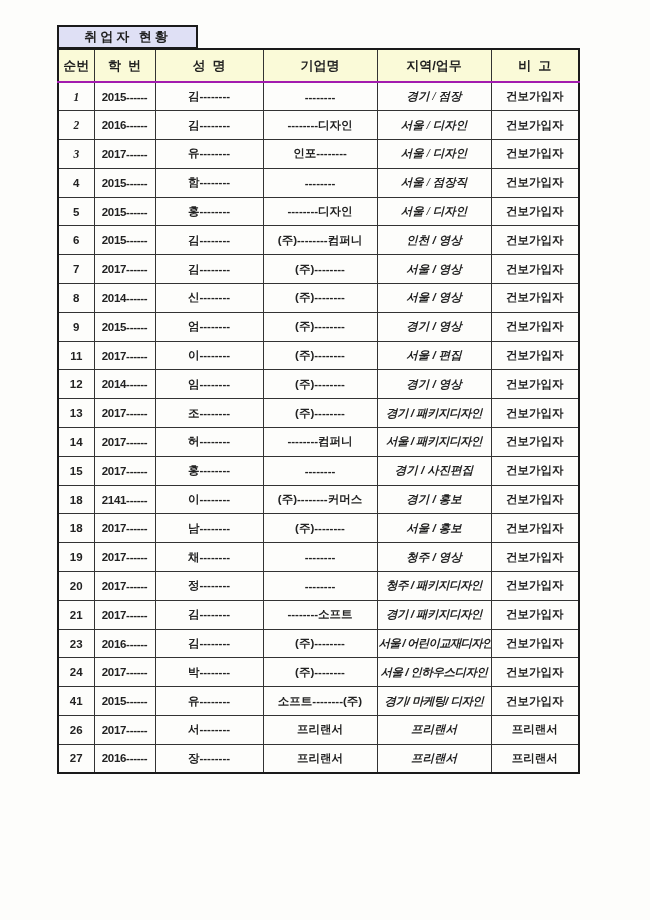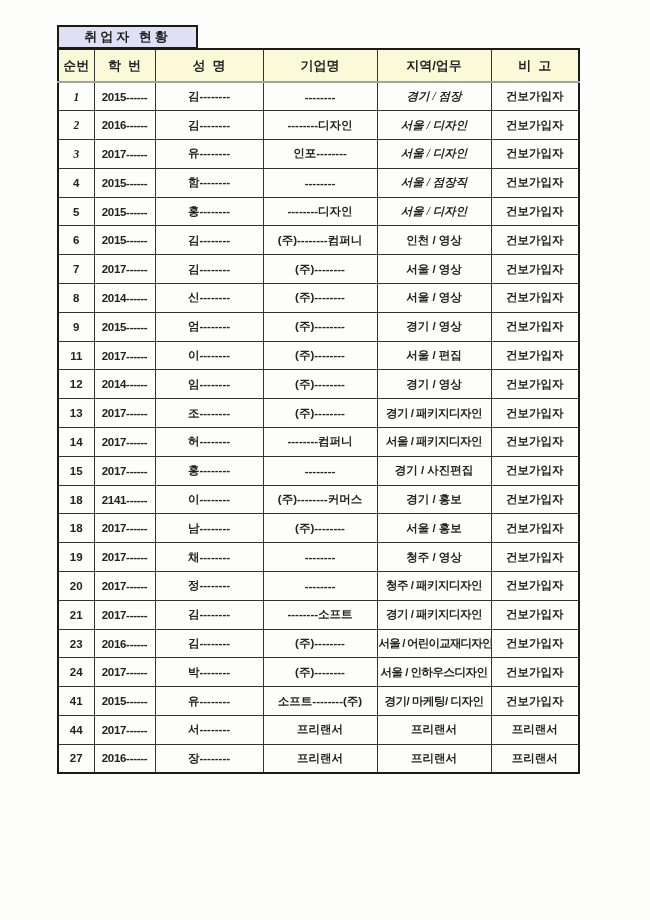--- a/index.html
+++ b/index.html
@@ -42,31 +42,31 @@
     vertical-align: middle;
     padding: 0 1px;
     overflow: hidden;
     white-space: pre;
     box-sizing: border-box;
   }
   table.roster thead tr { height: 33px; }
   table.roster thead th {
     background: var(--header-bg, #fafad8);
     font-weight: bold; font-size: 13px;
-    border-bottom: 2px solid #a3a3a3;
+    border-bottom: 2px solid #a21caf;
   }
   table.roster tbody tr { height: 28.8px; }
   table.roster tbody td {
     font-size: 11.5px;
     font-weight: bold;
     color: #222;
   }
   td.c-num  { font-size: 11px; }
   td.c-sid  { letter-spacing: -0.3px; }
-  td.c-region { font-size: 11px; }
+  td.c-region { font-size: 11px; font-style: italic; }
   td.em { font-style: italic; font-family: "Liberation Serif", "DejaVu Serif", serif; }
   td.len-l  { font-size: 10px; letter-spacing: -0.5px; }
   td.len-xl { font-size: 9.5px; letter-spacing: -0.8px; }
 </style>
 </head>
 <body style="--title-bg: #dfe0f5; --header-bg: #fafad8;">
 
 <div class="page">
 
   <div class="title-box">
@@ -288,21 +288,21 @@
     <tr>
       <td class="c-num">41</td>
       <td class="c-sid">2015------</td>
       <td class="c-name">유--------</td>
       <td class="c-company">소프트--------(주)</td>
       <td class="c-region len-l">경기/ 마케팅/ 디자인</td>
       <td class="c-note">건보가입자</td>
     </tr>
 
     <tr>
-      <td class="c-num">44</td>
+      <td class="c-num">26</td>
       <td class="c-sid">2017------</td>
       <td class="c-name">서--------</td>
       <td class="c-company">프리랜서</td>
       <td class="c-region">프리랜서</td>
       <td class="c-note">프리랜서</td>
     </tr>
 
     <tr>
       <td class="c-num">27</td>
       <td class="c-sid">2016------</td>

